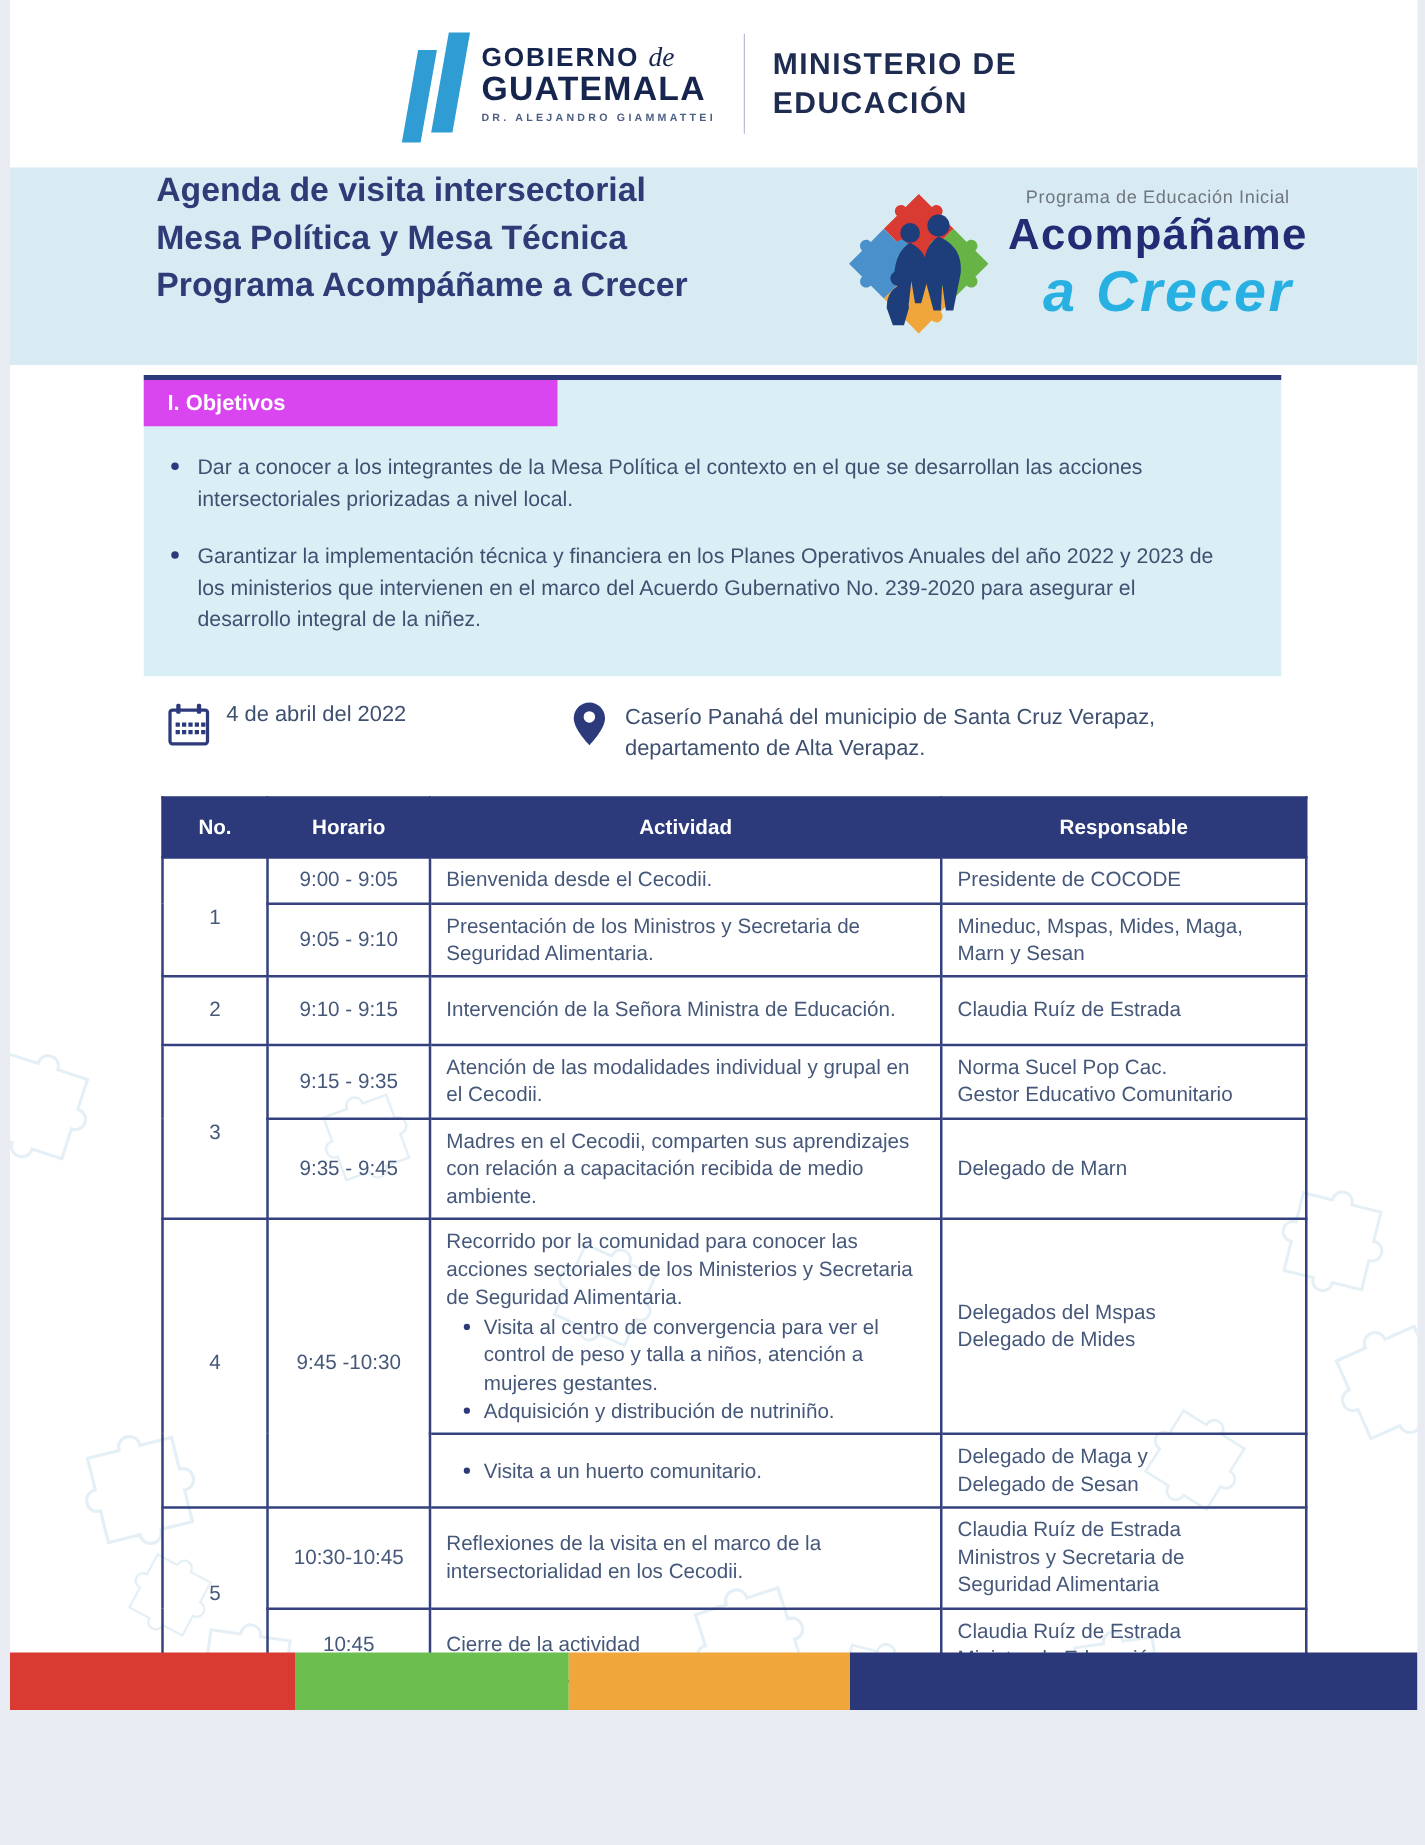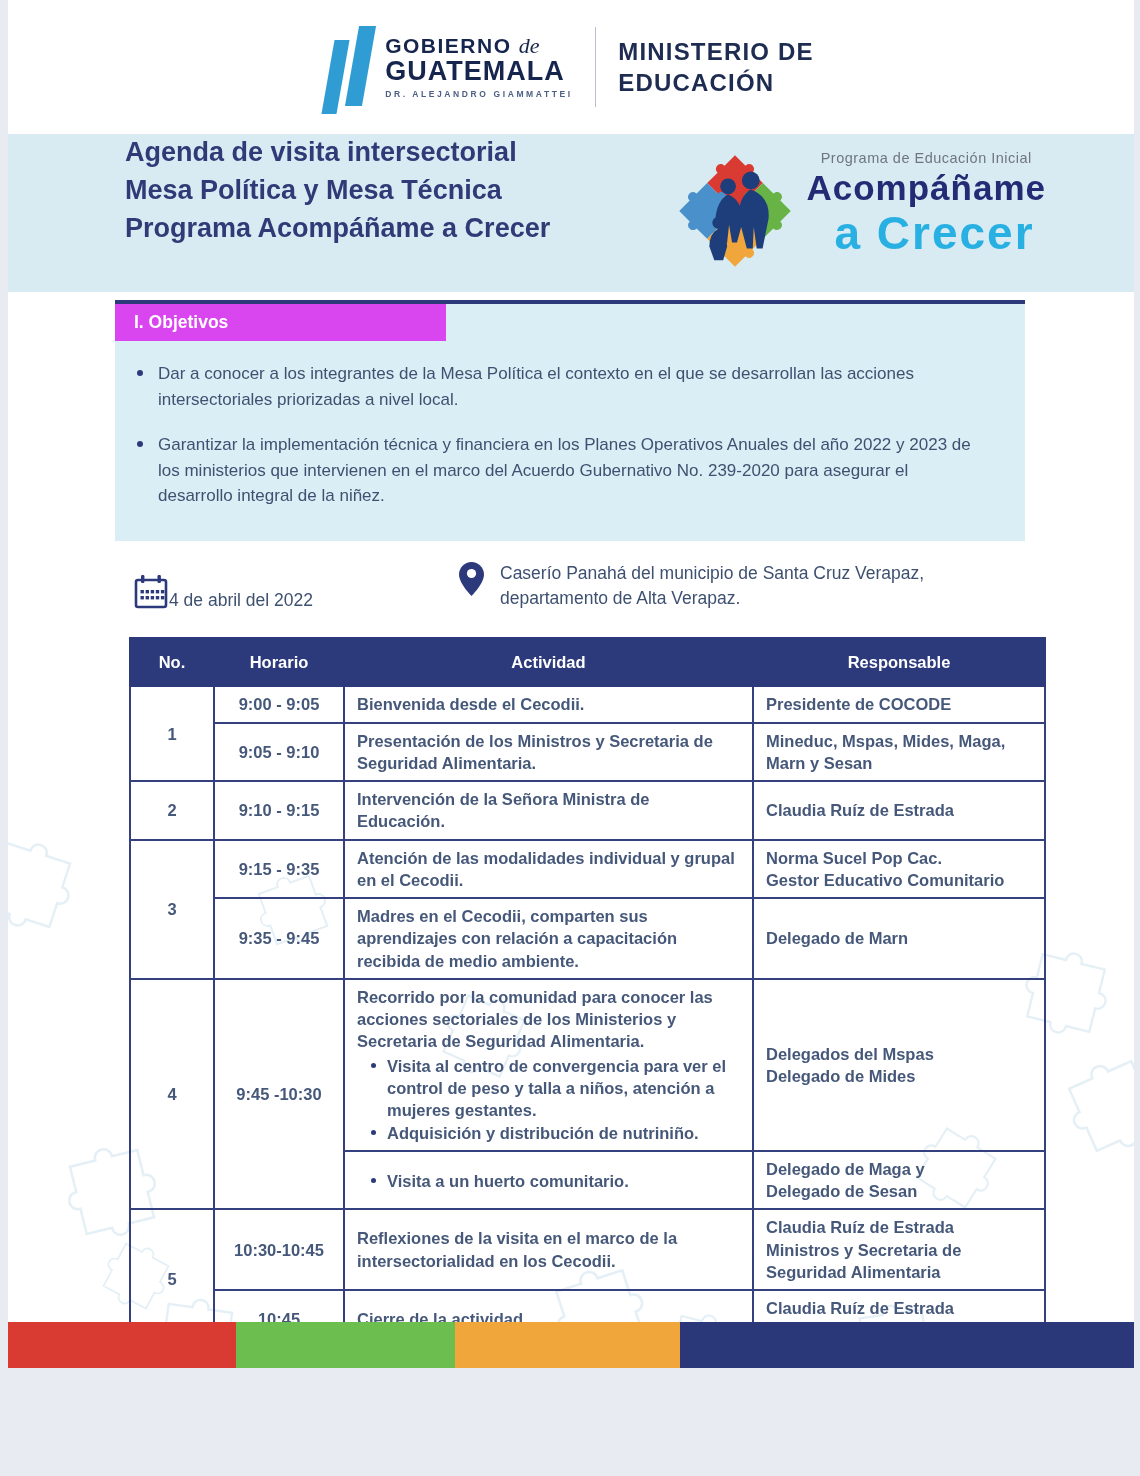--- a/index.html
+++ b/index.html
@@ -38,52 +38,52 @@
   .banner{
     position:relative;z-index:1;margin-top:16px;height:158px;
     background:#d8ebf3;display:flex;align-items:flex-start;
   }
   .page-title{margin-left:117px;font-size:27px;font-weight:800;color:#2e3b76;line-height:1.4;}
   .logo-block{margin-left:auto;margin-right:88px;display:flex;align-items:center;}
   .logo-mark{width:138px;height:142px;flex:none;margin-top:4px;}
   .logo-texts{margin-left:2px;margin-top:-4px;}
   .logo-program{font-size:14.5px;color:#6f7680;letter-spacing:.5px;text-align:center;margin-bottom:2px;}
   .logo-name1{font-size:35px;font-weight:800;color:#232b75;letter-spacing:1px;}
-  .logo-name2{font-size:46px;font-weight:800;color:#29b0e3;letter-spacing:2px;margin-left:28px;margin-top:-2px;}
+  .logo-name2{font-size:46px;font-weight:800;color:#29b0e3;letter-spacing:2px;margin-left:28px;margin-top:-2px;font-style:italic;}
   
   .sec{position:relative;z-index:1;margin-left:107px;width:910px;box-sizing:border-box;}
   .sec1{margin-top:8px;background:#daeef6;border-top:4px solid #2c3a7c;padding-bottom:12px;}
   .sec2{margin-top:16px;border-top:4px solid #2c3a7c;}
   .sec-head{
     background:#d946ef;color:#ffffff;font-weight:700;font-size:17.5px;
     height:37px;line-height:37px;padding-left:19px;box-sizing:border-box;
   }
   .sec1 .sec-head{width:331px;}
   .sec2 .sec-head{width:466px;}
   .obj-list{list-style:none;margin:20px 0 0 0;padding:0 40px 0 22px;
     color:#3f5170;font-size:17px;line-height:1.5;}
   .obj-list li{display:flex;gap:15px;margin-bottom:20px;}
   .b-dot{width:6px;height:6px;border-radius:50%;background:#2c3a7c;margin-top:9px;flex:none;}
   
   .info-row{position:relative;z-index:1;margin:20px 0 0 125px;display:flex;
     color:#3e5070;font-size:17.5px;}
-  .date-block{display:flex;align-items:flex-end;width:325px;}
+  .date-block{display:flex;align-items:flex-start;gap:12px;width:325px;}
   .loc-block{display:flex;gap:15px;}
   .loc-text{line-height:1.45;}
   
   .agenda{position:relative;z-index:1;margin:26px 0 0 121px;width:893px;
     border-collapse:collapse;table-layout:fixed;}
   .agenda th{
     background:#2c3a7c;color:#ffffff;font-size:16.5px;font-weight:700;
     height:34px;border:2px solid #2c3a7c;border-left:2px solid #8f9ac4;
   }
   .agenda th:first-child{border-left:2px solid #2c3a7c;}
   .agenda td{
     border:2px solid #35417f;color:#46587a;font-size:16.5px;
-    padding:6px 12px;line-height:1.35;vertical-align:middle;background:transparent;font-weight:bold;
+    padding:6px 12px;line-height:1.35;vertical-align:middle;background:transparent;
   }
   .c-no{width:80px;text-align:center;}
   .c-hor{width:120px;text-align:center;white-space:nowrap;padding:6px 4px !important;}
   .c-act{width:405px;}
   .c-res{width:288px;}
   .act-bullets{list-style:none;margin:2px 0 0 0;padding:0 0 0 14px;}
   .act-bullets li{display:flex;gap:11px;}
   .act-bullets .b-dot{margin-top:8px;width:5px;height:5px;}
   
   .footer-bars{position:absolute;left:0;bottom:0;width:100%;height:46px;display:flex;z-index:2;}

